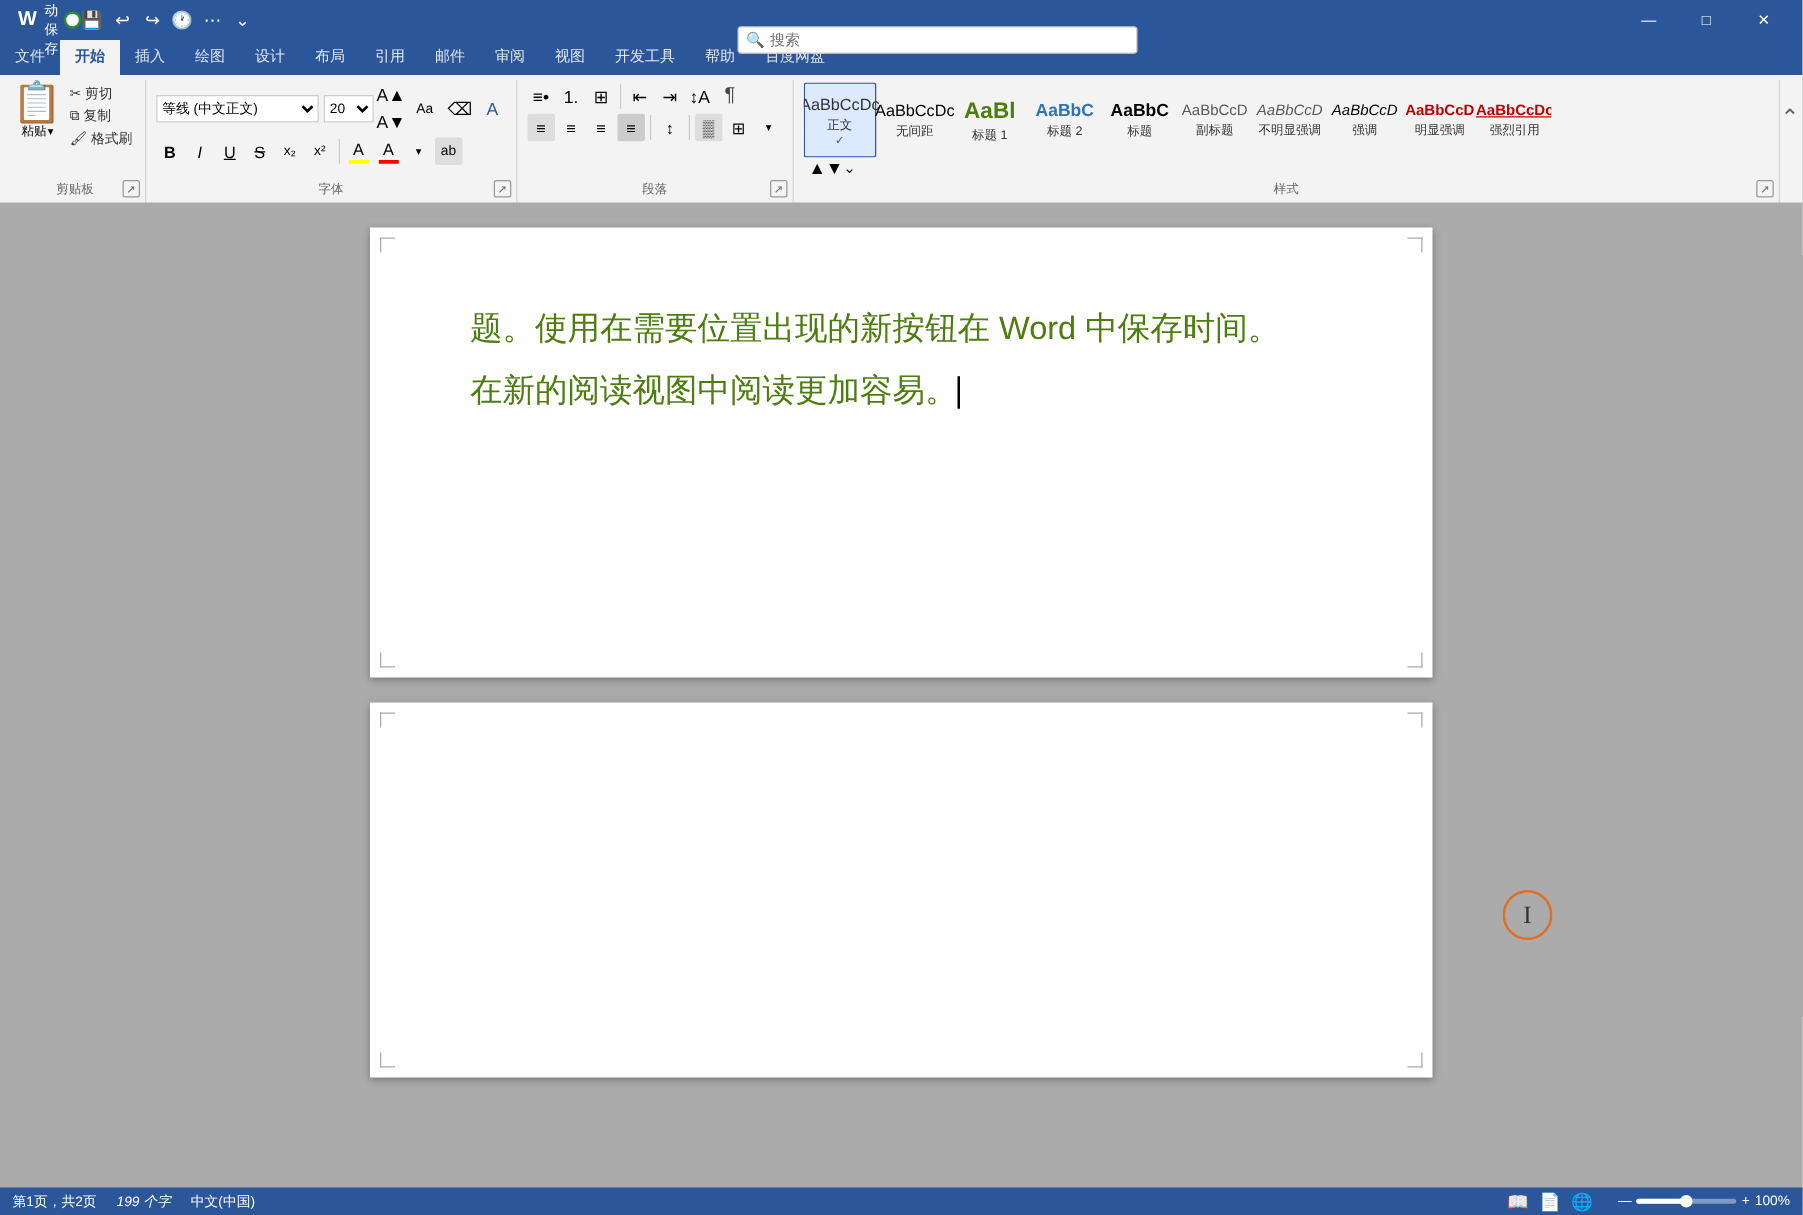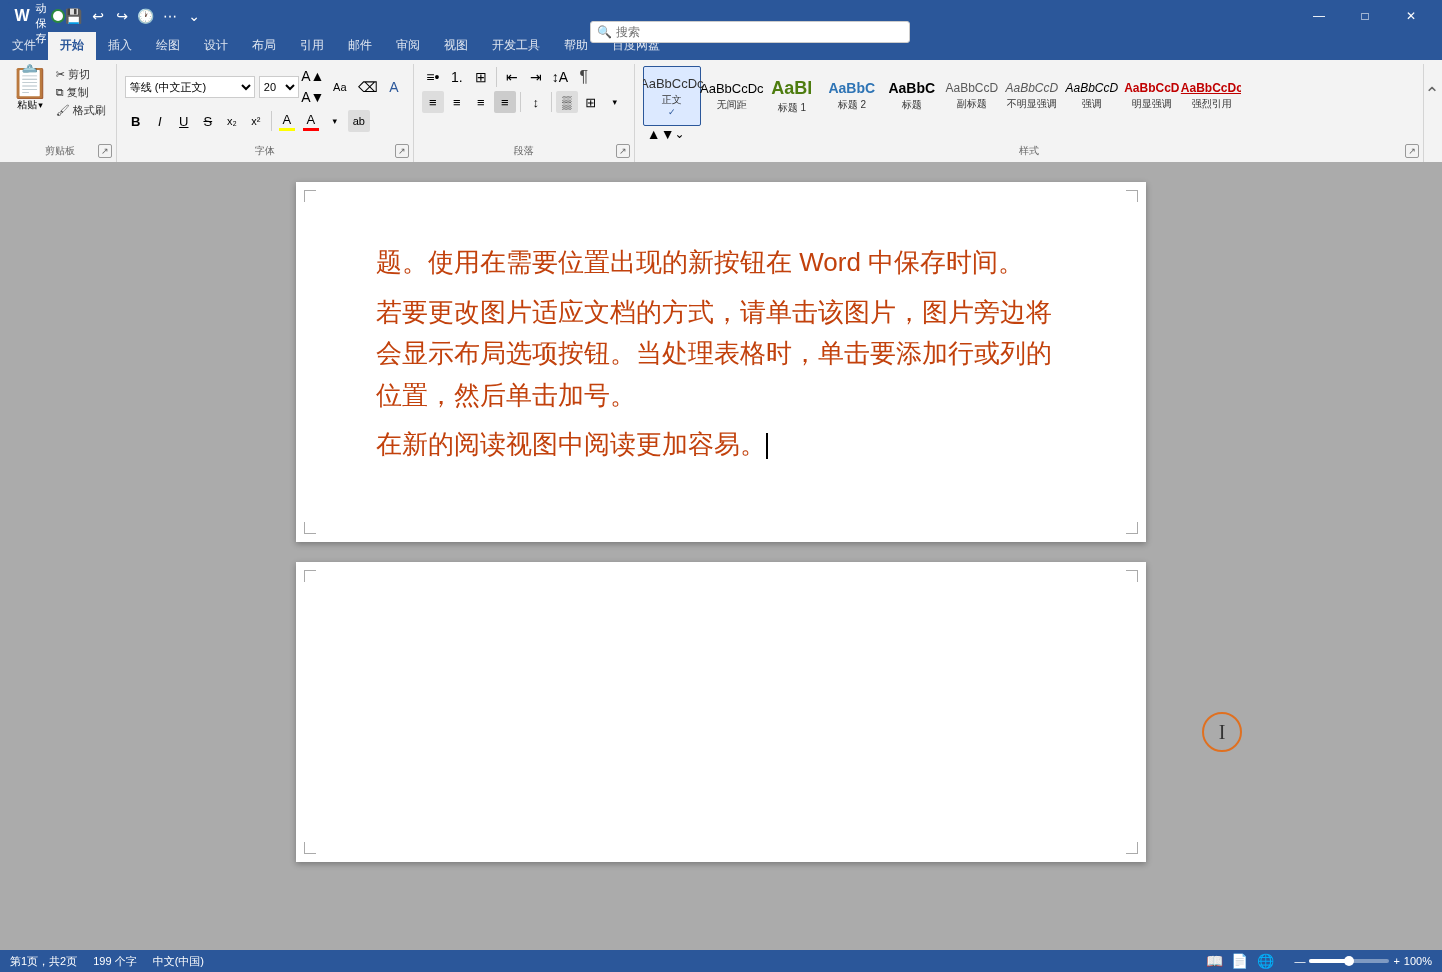--- a/index.html
+++ b/index.html
@@ -192,21 +192,21 @@
       margin-bottom: 20px;
       box-shadow: 0 2px 6px rgba(0,0,0,0.3);
       padding: 60px 80px;
       position: relative;
     }
 
     .page-content {
       font-family: 'SimSun', 'Microsoft YaHei', Arial, sans-serif;
       font-size: 26px;
       line-height: 1.6;
-      color: #c2410c;
+      color: #4d7c0f;
     }
 
     
     .page-corner {
       position: absolute;
       width: 12px;
       height: 12px;
     }
     .corner-tl { top: 8px; left: 8px; border-top: 1.5px solid #aaa; border-left: 1.5px solid #aaa; }
     .corner-tr { top: 8px; right: 8px; border-top: 1.5px solid #aaa; border-right: 1.5px solid #aaa; }
@@ -566,41 +566,40 @@
 
 <div id="doc-area">
 
   <div class="page" style="min-height:360px;">
     <div class="page-corner corner-tl"></div>
     <div class="page-corner corner-tr"></div>
     <div class="page-corner corner-bl"></div>
     <div class="page-corner corner-br"></div>
     <div class="page-content">
       <p>题。使用在需要位置出现的新按钮在 <span style="background: none;">Word</span> 中保存时间。</p>
-      <p style="margin-top:8px;">若要更改图片适应文档的方式，请单击该图片，图片旁边将会显示布局选项按钮。当处理表格时，单击要添加行或列的位置，然后单击加号。</p>
       <p style="margin-top:8px;">在新的阅读视图中阅读更加容易。<span class="cursor-blink"></span></p>
     </div>
   </div>
 
   <div class="page2" style="width:850px;min-height:300px;background:white;margin-bottom:20px;box-shadow:0 2px 6px rgba(0,0,0,0.3);position:relative;">
     <div class="page-corner corner-tl"></div>
     <div class="page-corner corner-tr"></div>
     <div class="page-corner corner-bl" style="bottom:8px;left:8px;"></div>
     <div class="page-corner corner-br" style="bottom:8px;right:8px;"></div>
   </div>
 
   <div class="cursor-circle" style="position:fixed;right:200px;bottom:220px;">
     <span style="font-size:20px;cursor:text;font-weight:300;font-family:serif;">I</span>
   </div>
 
 </div>
 
 <div id="status-bar">
   <span style="margin-right:16px;">第1页，共2页</span>
-  <span style="margin-right:16px;">199 个字</span>
+  <span style="margin-right:16px;font-style:italic;">199 个字</span>
   <span>中文(中国)</span>
   <div style="flex:1;"></div>
 
   <div style="display:flex;align-items:center;gap:8px;">
     <div style="cursor:pointer;font-size:14px;">📖</div>
     <div style="cursor:pointer;font-size:14px;">📄</div>
     <div style="cursor:pointer;font-size:14px;">🌐</div>
     <div style="margin-left:12px;display:flex;align-items:center;gap:4px;">
       <div style="cursor:pointer;">—</div>
       <div style="width:80px;height:4px;background:rgba(255,255,255,0.4);border-radius:2px;cursor:pointer;position:relative;">

